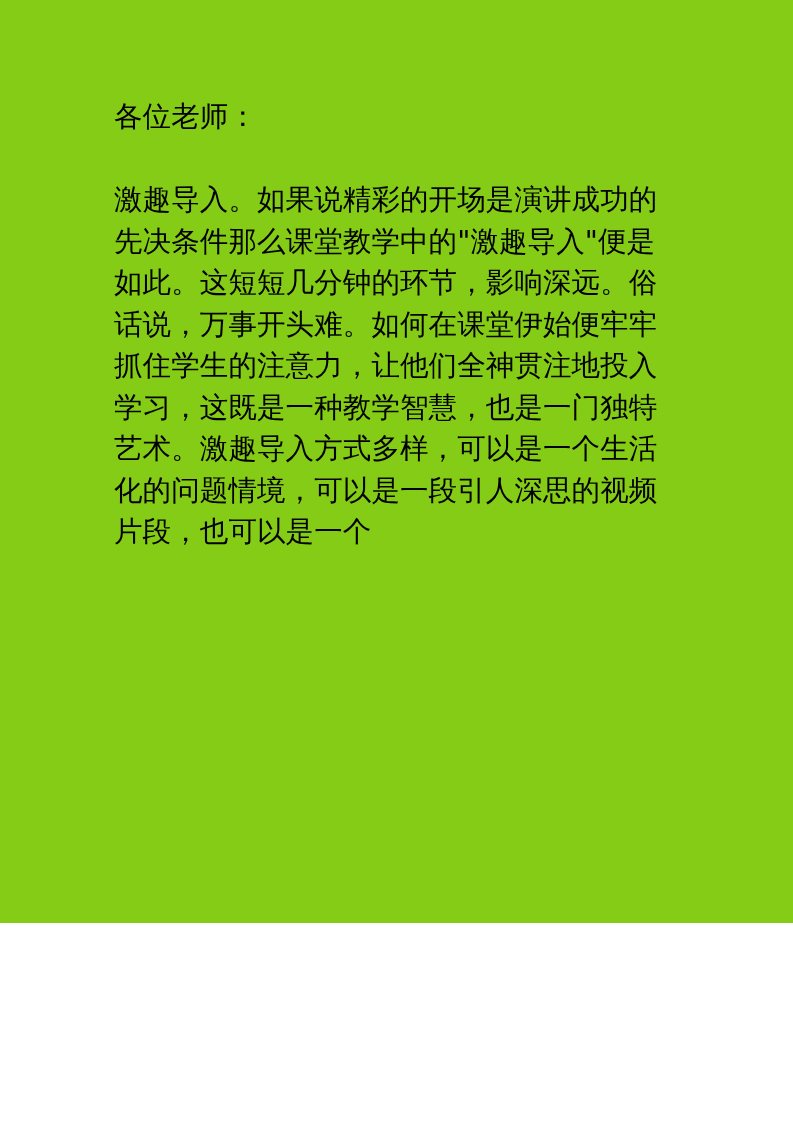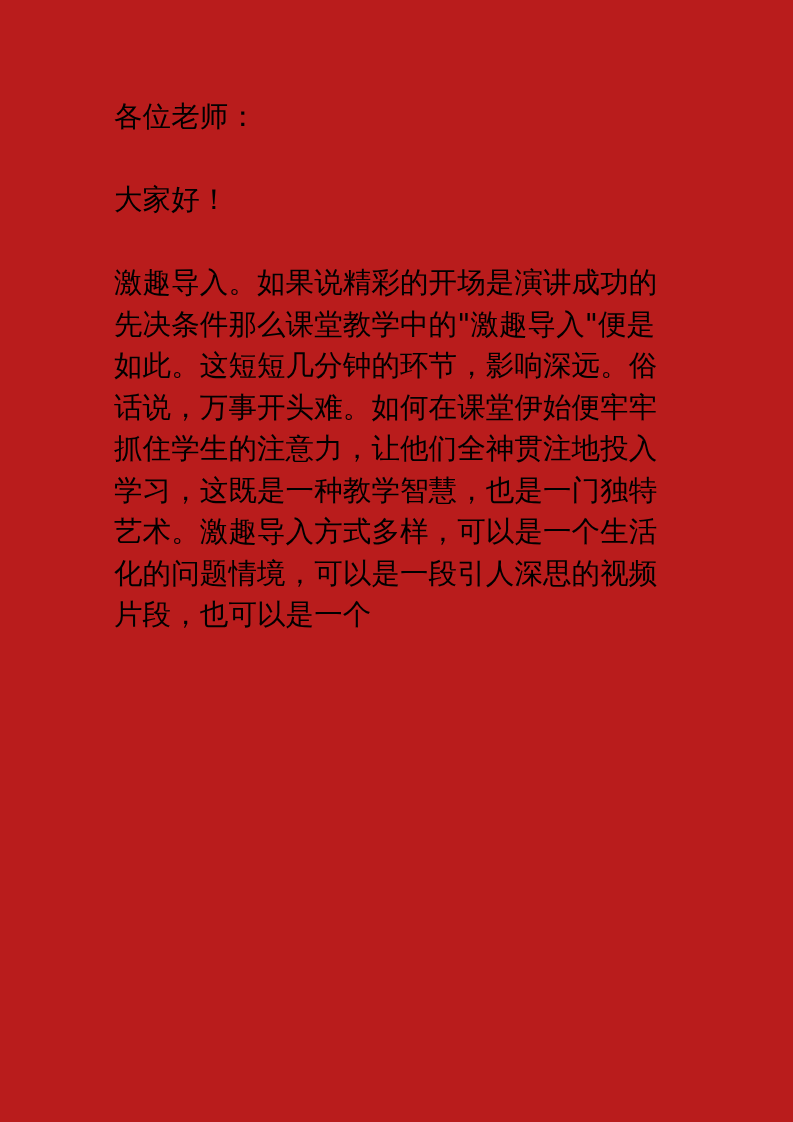--- a/index.html
+++ b/index.html
@@ -6,22 +6,22 @@
     margin: 0;
     padding: 0;
     background: #ffffff;
   }
   body {
     font-family: "DejaVu Sans", "Liberation Sans", sans-serif;
   }
   .page {
     position: relative;
     width: 793px;
-    height: 1122px;
-    background: #b91c1c;
+    height: 923px;
+    background: #84cc16;
     overflow: hidden;
     box-sizing: border-box;
   }
   .doc-body {
     position: absolute;
     left: 114px;
     top: 96px;
     width: 566px;
   }
   .para {
@@ -38,16 +38,15 @@
   .para + .para {
     margin-top: 41.5px;
   }
 </style>
 </head>
 <body>
 
 <div class="page">
   <div class="doc-body">
     <p class="para">各位老师：</p>
-    <p class="para">大家好！</p>
     <p class="para">激趣导入。如果说精彩的开场是演讲成功的先决条件那么课堂教学中的"激趣导入"便是如此。这短短几分钟的环节，影响深远。俗话说，万事开头难。如何在课堂伊始便牢牢抓住学生的注意力，让他们全神贯注地投入学习，这既是一种教学智慧，也是一门独特艺术。激趣导入方式多样，可以是一个生活化的问题情境，可以是一段引人深思的视频片段，也可以是一个</p>
   </div>
 </div>
 
 </body></html>

